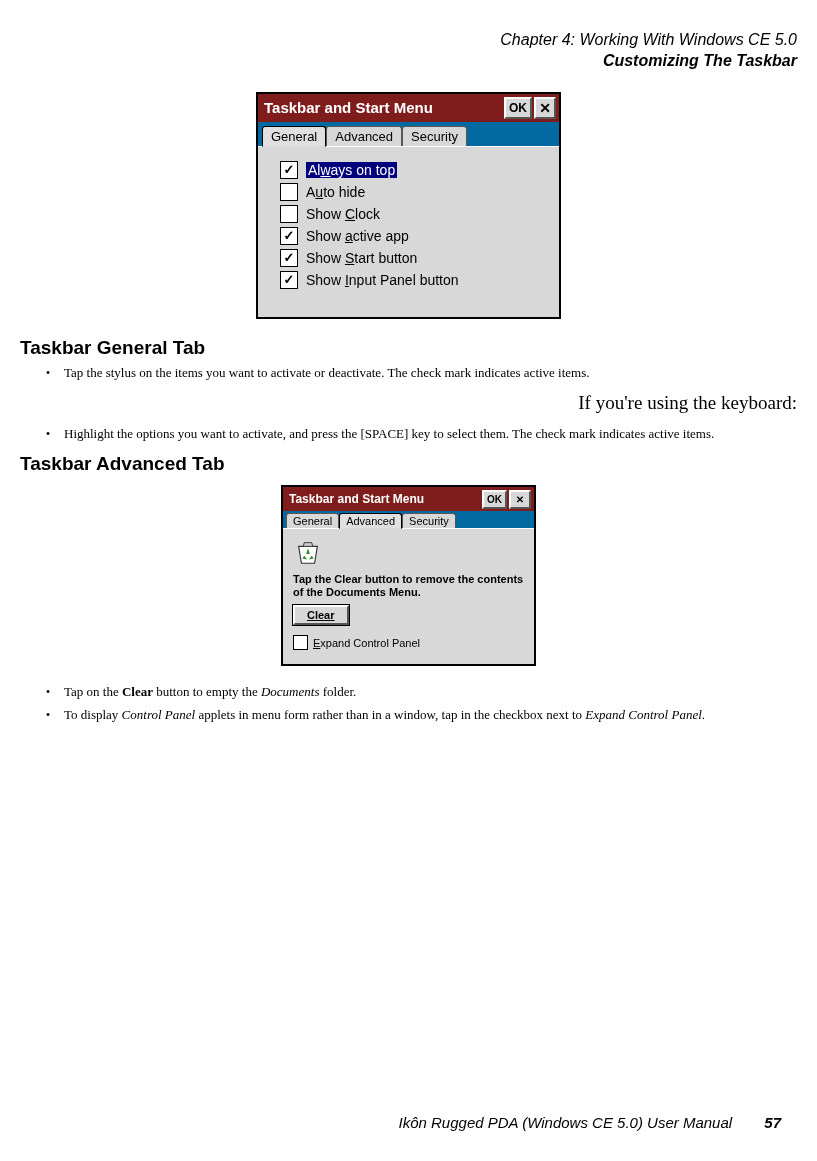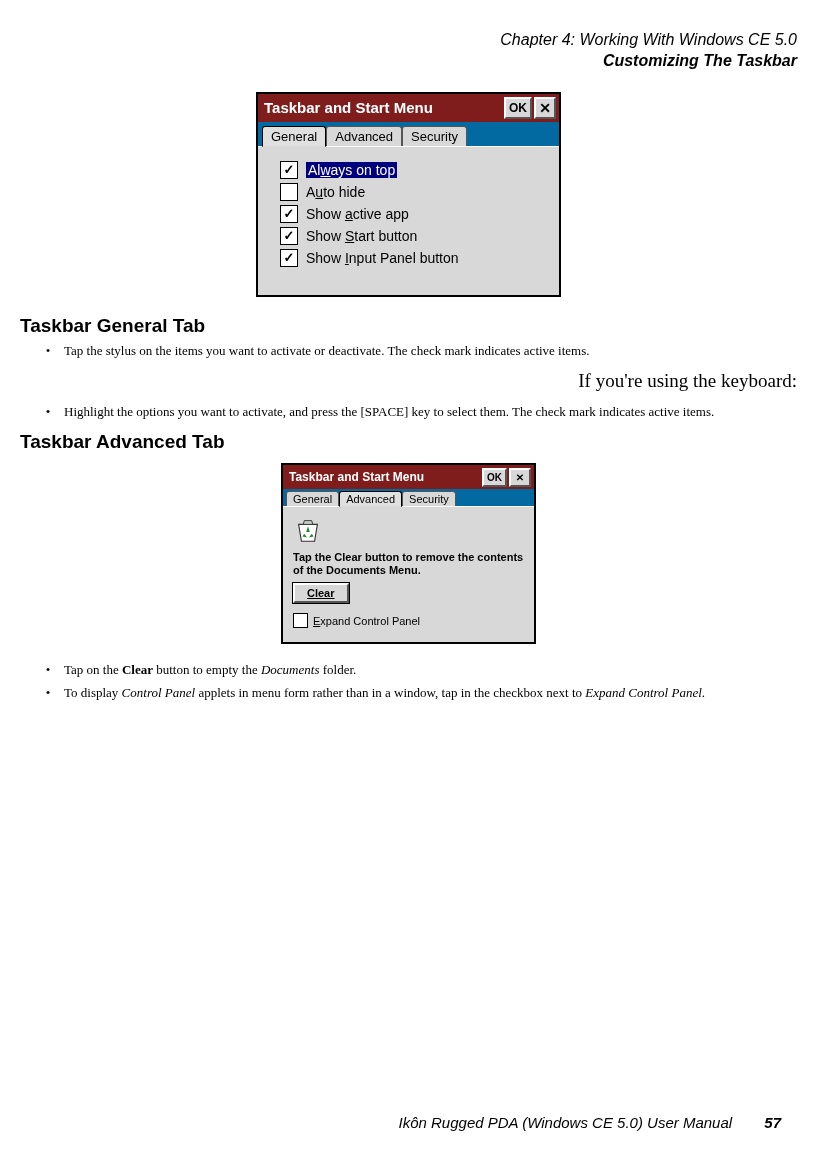--- a/index.html
+++ b/index.html
@@ -229,20 +229,24 @@
         <span class="cb">
             <span class="chk">✓</span>
           </span>
         <span class="sel"><span>Al</span><span class="u">w</span><span>ays on top</span></span>
       </div>
       <div class="cb-row">
         <span class="cb"></span>
         <span><span>A</span><span class="u">u</span><span>to hide</span></span>
       </div>
       <div class="cb-row">
+        <span class="cb"></span>
+        <span><span>Show </span><span class="u">C</span><span>lock</span></span>
+      </div>
+      <div class="cb-row">
         <span class="cb">
             <span class="chk">✓</span>
           </span>
         <span><span>Show </span><span class="u">a</span><span>ctive app</span></span>
       </div>
       <div class="cb-row">
         <span class="cb">
             <span class="chk">✓</span>
           </span>
         <span><span>Show </span><span class="u">S</span><span>tart button</span></span>

